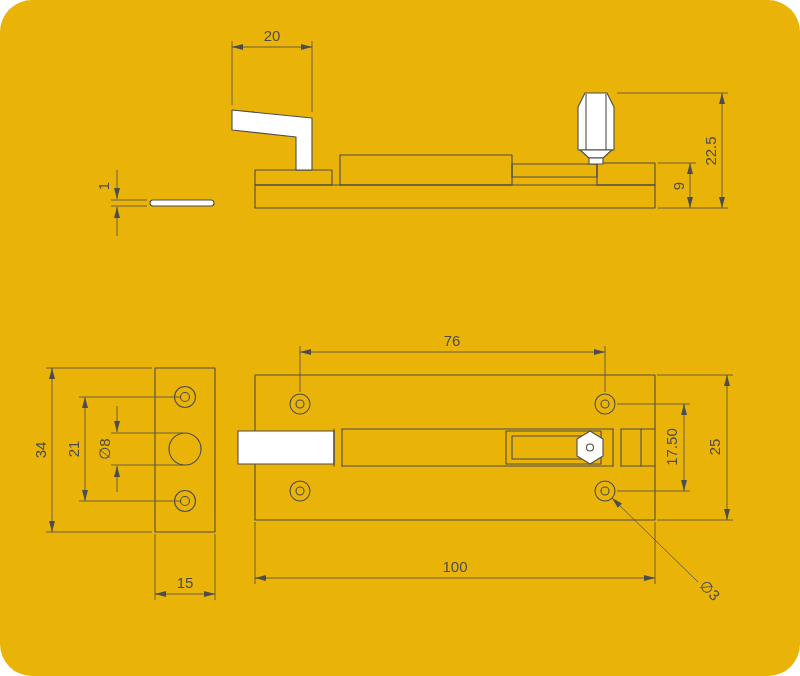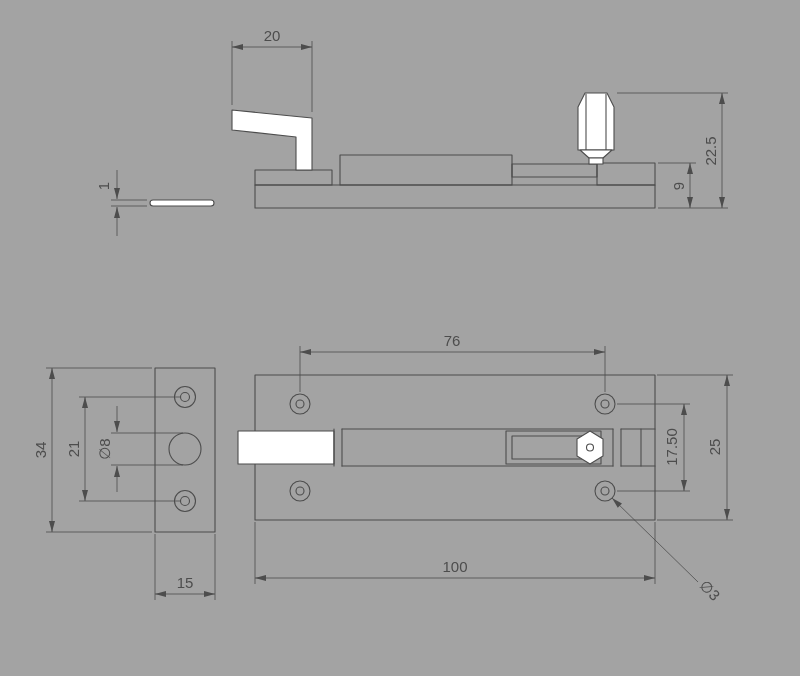--- a/index.html
+++ b/index.html
@@ -1,17 +1,17 @@
 <!DOCTYPE html>
 <html><head>
 <meta charset="utf-8">
 <style>
   html,body{margin:0;padding:0;background:#ffffff;}
-  .sheet{width:800px;height:676px;background:#a3a3a3;position:relative;overflow:hidden;
-         font-family:"Liberation Sans",sans-serif;}
+  .sheet{width:800px;height:676px;background:#eab308;position:relative;overflow:hidden;
+         font-family:"Liberation Sans",sans-serif;border-radius:32px;}
   svg{display:block;}
   .ol{fill:none;stroke:#4d4d4d;stroke-width:1.1;stroke-linejoin:round;stroke-linecap:round;}
   .olw{fill:#ffffff;stroke:#4d4d4d;stroke-width:1.1;stroke-linejoin:round;}
   .dl{fill:none;stroke:#4d4d4d;stroke-width:0.8;}
   text{font-family:"Liberation Sans",sans-serif;font-size:15px;fill:#4d4d4d;}
   .mid{text-anchor:middle;}
 </style>
 </head>
 <body>
 

